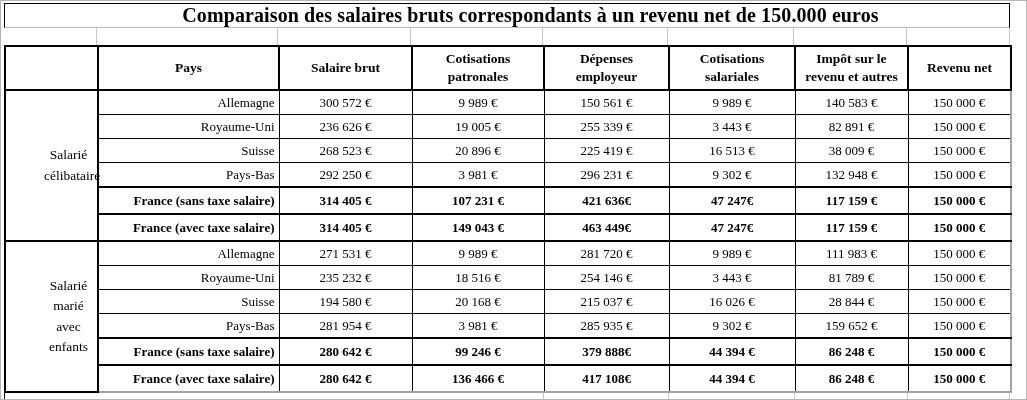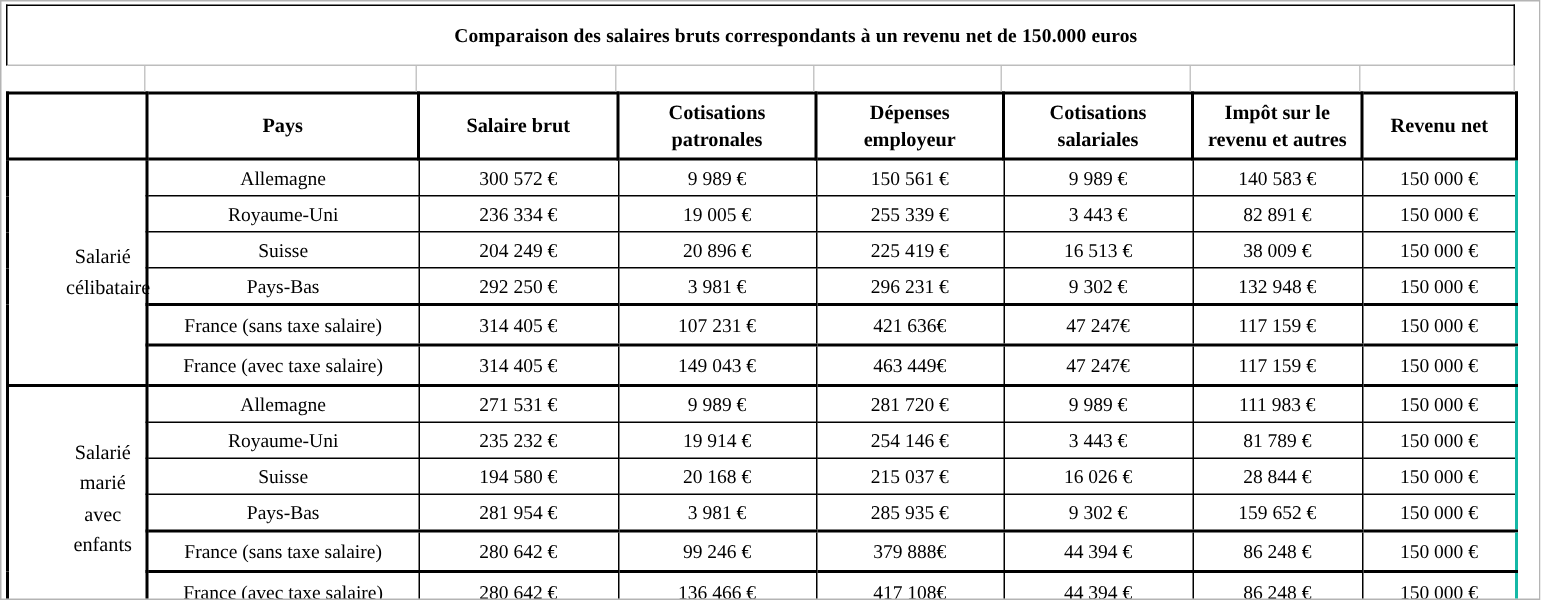--- a/index.html
+++ b/index.html
@@ -5,54 +5,54 @@
   html,body { margin:0; padding:0; background:#fff; }
   .page {
     position:relative; width:1027px; height:400px; box-sizing:border-box;
     background:#fff; border:1px solid #b4b4b4; overflow:hidden;
     font-family:"Liberation Serif","DejaVu Serif",serif; color:#000;
   }
   .content { position:absolute; left:3px; top:2px; width:1006px; }
 
   
   .title-box {
-    box-sizing:border-box; width:1006px; height:41px;
+    box-sizing:border-box; width:1006px; height:25px;
     border:1px solid #000; border-bottom:1px solid #bdbdbd;
     display:flex; align-items:center; justify-content:center;
-    font-weight:bold; font-size:13px; letter-spacing:0.1px;padding-left:47px;
+    font-weight:bold; font-size:20px; letter-spacing:0.1px;padding-left:47px;
   }
 
   
   .gap-row { display:flex; width:1006px; height:17px; box-sizing:border-box; }
   .gap-row .gc { box-sizing:border-box; border-right:1px solid #c6c6c6; height:100%; }
   .gc.w0{width:93px}.gc.w1{width:181px}.gc.w2{width:133px}.gc.w3{width:132px}
   .gc.w4{width:125px}.gc.w5{width:126px}.gc.w6{width:113px}.gc.w7{width:103px}
 
   
   table.salaries {
     border-collapse:collapse; table-layout:fixed; width:1006px;
-    border:2px solid #14b8a6; font-size:13px;
+    border:2px solid #a3a3a3; font-size:13px;
   }
   table.salaries col.c0{width:93px}  table.salaries col.c1{width:181px}
   table.salaries col.c2{width:133px} table.salaries col.c3{width:132px}
   table.salaries col.c4{width:125px} table.salaries col.c5{width:126px}
   table.salaries col.c6{width:113px} table.salaries col.c7{width:103px}
   .salaries th {
     border:2px solid #000; font-weight:bold; font-size:13.5px;
     text-align:center; padding:2px 4px; height:38px; line-height:1.35;
   }
   .salaries td { border:1px solid #000; padding:1px 4px; height:21px; }
   .salaries td.num { text-align:center; }
-  .salaries td.pays { text-align:center; }
+  .salaries td.pays { text-align:right; }
   .salaries td.grp {
     text-align:center; vertical-align:middle; font-size:13.5px; line-height:1.5;
     border:2px solid #000;
     padding-left:38px;
   }
-  .salaries tr.bold-row td { font-weight:normal; border-top:2px solid #000; height:23px; }
+  .salaries tr.bold-row td { font-weight:bold; border-top:2px solid #000; height:23px; }
   .salaries tr.group-start td { border-top:2px solid #000; }
 
   
   .source-row {
     display:flex; width:1006px; height:24px; box-sizing:border-box;
     border-left:1px solid #000; border-bottom:1px solid #c6c6c6;
   }
   .source-row .sc { box-sizing:border-box; border-right:1px solid #c6c6c6; height:100%; }
   .sc.s0 { width:540px; display:flex; align-items:center; padding-left:4px;
            font-style:italic; font-size:13.5px; }
@@ -105,30 +105,30 @@
         <td class="pays">Allemagne</td>
         <td class="num">300 572 €</td>
         <td class="num">9 989 €</td>
         <td class="num">150 561 €</td>
         <td class="num">9 989 €</td>
         <td class="num">140 583 €</td>
         <td class="num">150 000 €</td>
       </tr>
       <tr>
         <td class="pays">Royaume-Uni</td>
-        <td class="num">236 334 €</td>
+        <td class="num">236 626 €</td>
         <td class="num">19 005 €</td>
         <td class="num">255 339 €</td>
         <td class="num">3 443 €</td>
         <td class="num">82 891 €</td>
         <td class="num">150 000 €</td>
       </tr>
       <tr>
         <td class="pays">Suisse</td>
-        <td class="num">204 249 €</td>
+        <td class="num">268 523 €</td>
         <td class="num">20 896 €</td>
         <td class="num">225 419 €</td>
         <td class="num">16 513 €</td>
         <td class="num">38 009 €</td>
         <td class="num">150 000 €</td>
       </tr>
       <tr>
         <td class="pays">Pays-Bas</td>
         <td class="num">292 250 €</td>
         <td class="num">3 981 €</td>
@@ -162,21 +162,21 @@
         <td class="num">271 531 €</td>
         <td class="num">9 989 €</td>
         <td class="num">281 720 €</td>
         <td class="num">9 989 €</td>
         <td class="num">111 983 €</td>
         <td class="num">150 000 €</td>
       </tr>
       <tr>
         <td class="pays">Royaume-Uni</td>
         <td class="num">235 232 €</td>
-        <td class="num">19 914 €</td>
+        <td class="num">18 516 €</td>
         <td class="num">254 146 €</td>
         <td class="num">3 443 €</td>
         <td class="num">81 789 €</td>
         <td class="num">150 000 €</td>
       </tr>
       <tr>
         <td class="pays">Suisse</td>
         <td class="num">194 580 €</td>
         <td class="num">20 168 €</td>
         <td class="num">215 037 €</td>

